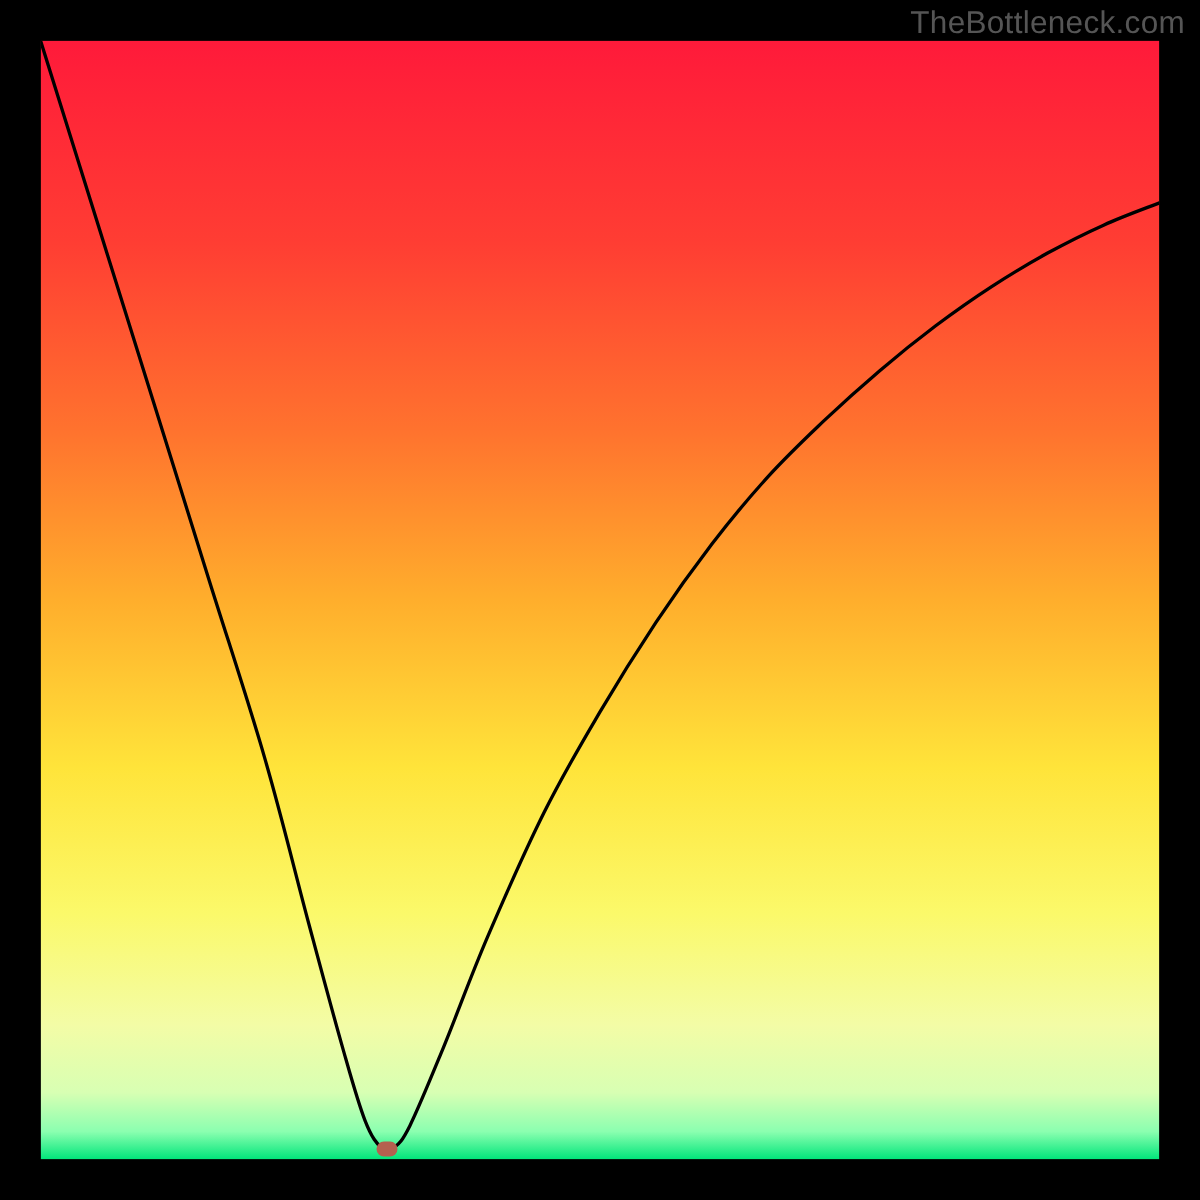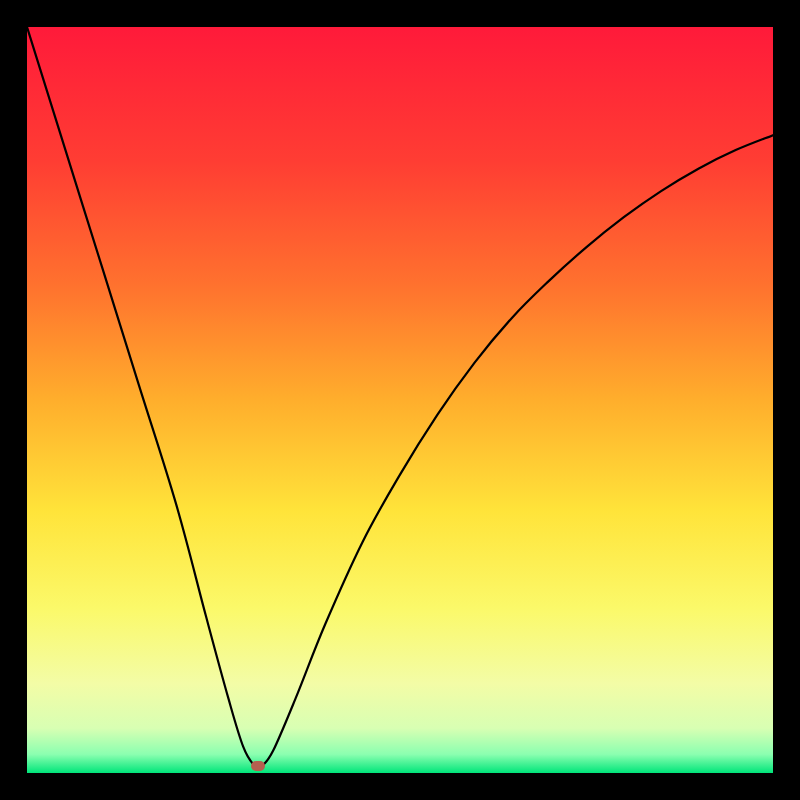--- a/index.html
+++ b/index.html
@@ -48,20 +48,21 @@
     color: #555555;
     font-size: 21px;
     letter-spacing: 0.2px;
     font-weight: 400;
   }
 </style>
 </head>
 <body>
 
 <div class="frame">
+  <div class="watermark">TheBottleneck.com</div>
   <div class="plot-area">
     <svg class="gradient" width="746" height="746">
       <defs>
         <linearGradient id="bg-grad" x1="0" y1="0" x2="0" y2="1">
             <stop offset="0%" stop-color="#ff1a3a"></stop>
             <stop offset="18%" stop-color="#ff3d33"></stop>
             <stop offset="35%" stop-color="#ff732e"></stop>
             <stop offset="50%" stop-color="#ffae2c"></stop>
             <stop offset="65%" stop-color="#ffe43a"></stop>
             <stop offset="78%" stop-color="#fbf96a"></stop>

